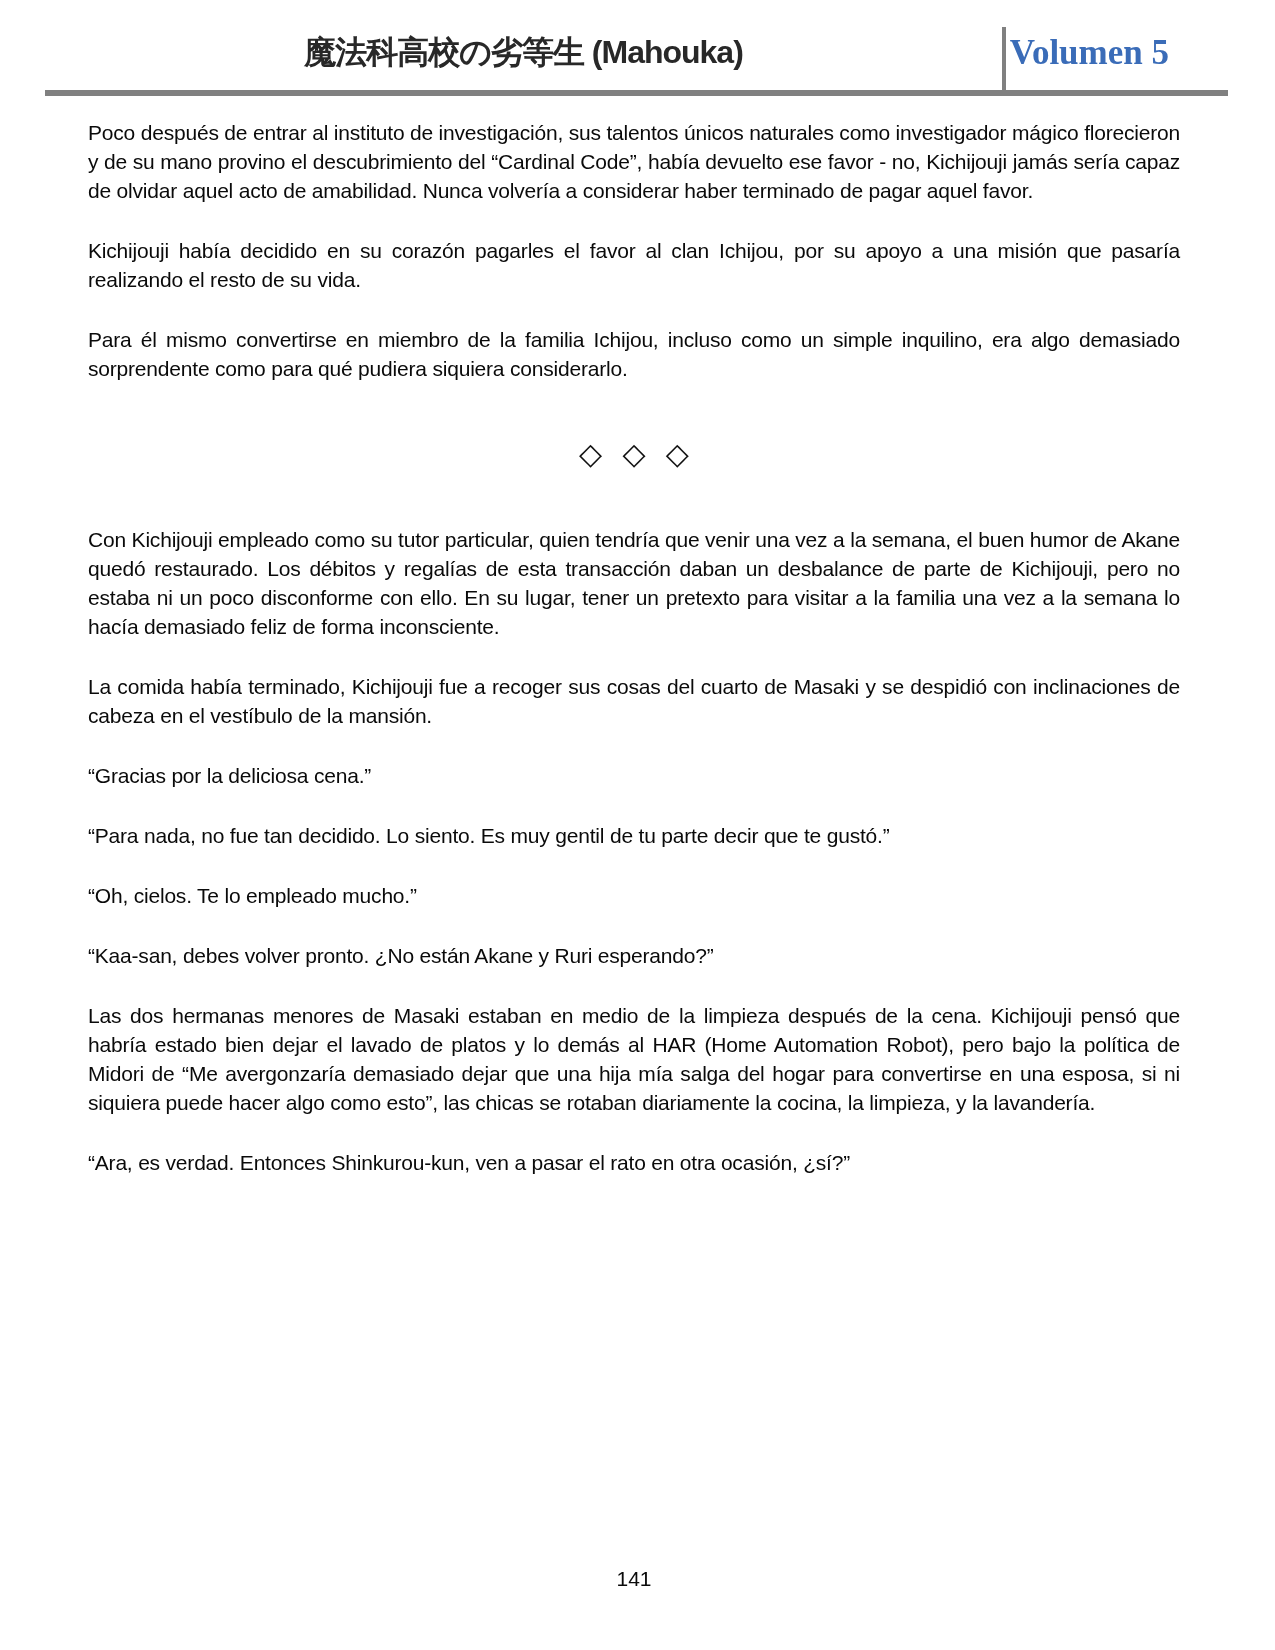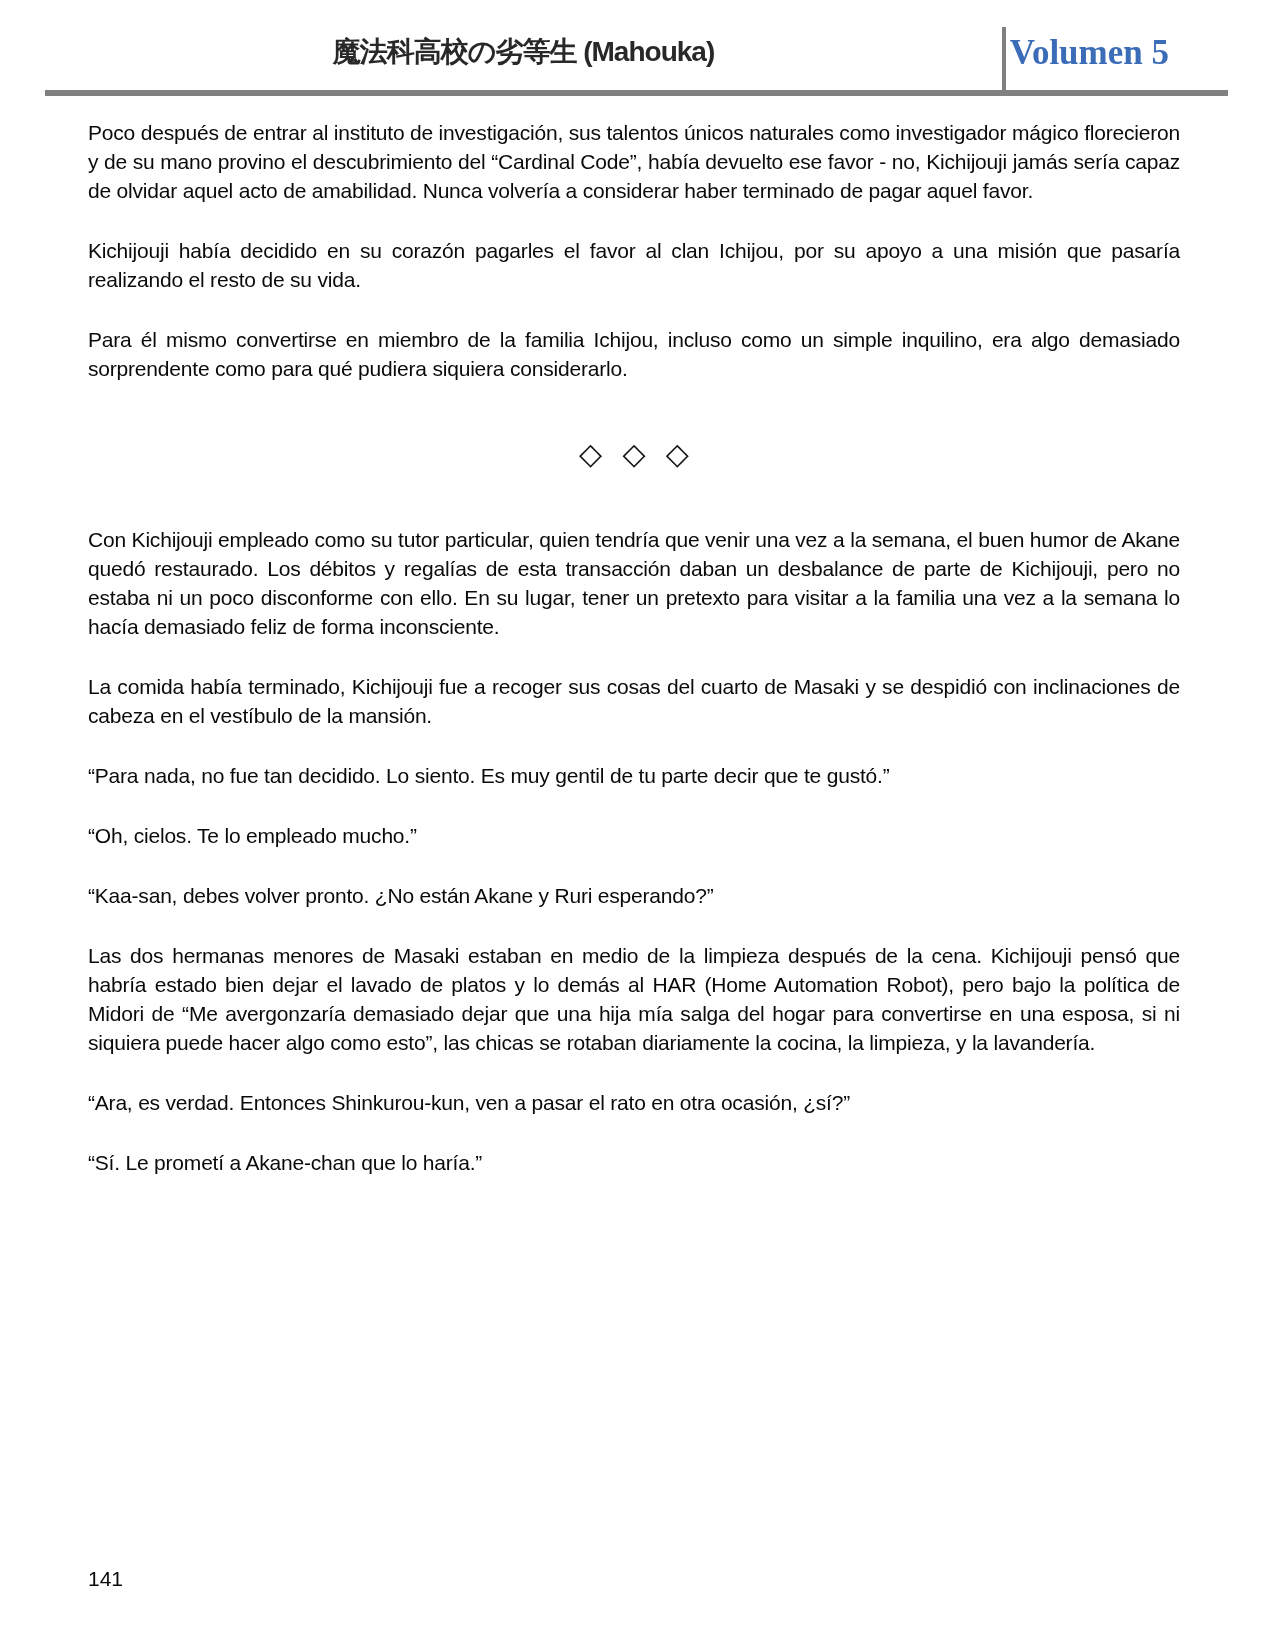--- a/index.html
+++ b/index.html
@@ -10,21 +10,21 @@
     background:#ffffff;
     font-family:"Liberation Sans", sans-serif;
     color:#000000;
     overflow:hidden;
   }
 
   
   .page-title {
     position:absolute; left:45px; top:26px; width:957px;
     text-align:center;
-    font-size:28px; line-height:52px; font-weight:700;
+    font-size:32px; line-height:52px; font-weight:700;
     color:#282828; letter-spacing:-1px;
     white-space:nowrap;
   }
   .volume-label {
     position:absolute; top:28px; right:106px;
     font-family:"Liberation Serif", serif;
     font-size:35px; line-height:50px; font-weight:700;
     color:#3a6cb8;
     white-space:nowrap;
   }
@@ -54,21 +54,21 @@
     font-size:30px; line-height:34px;
     word-spacing:12px;
     letter-spacing:0;
     margin:54px 0 54px 0;
     color:#111111;
   }
 
   
   .page-number {
     position:absolute; left:88px; top:1564px; width:1092px;
-    text-align:left;
+    text-align:center;
     font-size:21px; line-height:29px;
     color:#0a0a0a;
   }
 </style>
 </head>
 <body>
 
 <div class="page">
 
   <div class="page-title">魔法科高校の劣等生 (Mahouka)</div>
@@ -76,23 +76,23 @@
   <div class="header-vline" style="background: rgb(128, 128, 128);"></div>
   <div class="header-rule" style="background: rgb(128, 128, 128);"></div>
 
   <div class="content">
     <p class="body">Poco después de entrar al instituto de investigación, sus talentos únicos naturales como investigador mágico florecieron y de su mano provino el descubrimiento del “Cardinal Code”, había devuelto ese favor - no, Kichijouji jamás sería capaz de olvidar aquel acto de amabilidad. Nunca volvería a considerar haber terminado de pagar aquel favor.</p>
     <p class="body">Kichijouji había decidido en su corazón pagarles el favor al clan Ichijou, por su apoyo a una misión que pasaría realizando el resto de su vida.</p>
     <p class="body">Para él mismo convertirse en miembro de la familia Ichijou, incluso como un simple inquilino, era algo demasiado sorprendente como para qué pudiera siquiera considerarlo.</p>
     <p class="divider">◇ ◇ ◇</p>
     <p class="body">Con Kichijouji empleado como su tutor particular, quien tendría que venir una vez a la semana, el buen humor de Akane quedó restaurado. Los débitos y regalías de esta transacción daban un desbalance de parte de Kichijouji, pero no estaba ni un poco disconforme con ello. En su lugar, tener un pretexto para visitar a la familia una vez a la semana lo hacía demasiado feliz de forma inconsciente.</p>
     <p class="body">La comida había terminado, Kichijouji fue a recoger sus cosas del cuarto de Masaki y se despidió con inclinaciones de cabeza en el vestíbulo de la mansión.</p>
+    <p class="dialogue">“Gracias por la deliciosa cena.”</p>
     <p class="dialogue">“Para nada, no fue tan decidido. Lo siento. Es muy gentil de tu parte decir que te gustó.”</p>
     <p class="dialogue">“Oh, cielos. Te lo empleado mucho.”</p>
     <p class="dialogue">“Kaa-san, debes volver pronto. ¿No están Akane y Ruri esperando?”</p>
     <p class="body">Las dos hermanas menores de Masaki estaban en medio de la limpieza después de la cena. Kichijouji pensó que habría estado bien dejar el lavado de platos y lo demás al HAR (Home Automation Robot), pero bajo la política de Midori de “Me avergonzaría demasiado dejar que una hija mía salga del hogar para convertirse en una esposa, si ni siquiera puede hacer algo como esto”, las chicas se rotaban diariamente la cocina, la limpieza, y la lavandería.</p>
     <p class="dialogue">“Ara, es verdad. Entonces Shinkurou-kun, ven a pasar el rato en otra ocasión, ¿sí?”</p>
-    <p class="dialogue">“Sí. Le prometí a Akane-chan que lo haría.”</p>
   </div>
 
   <div class="page-number">141</div>
 
 </div>
 
 </body></html>

